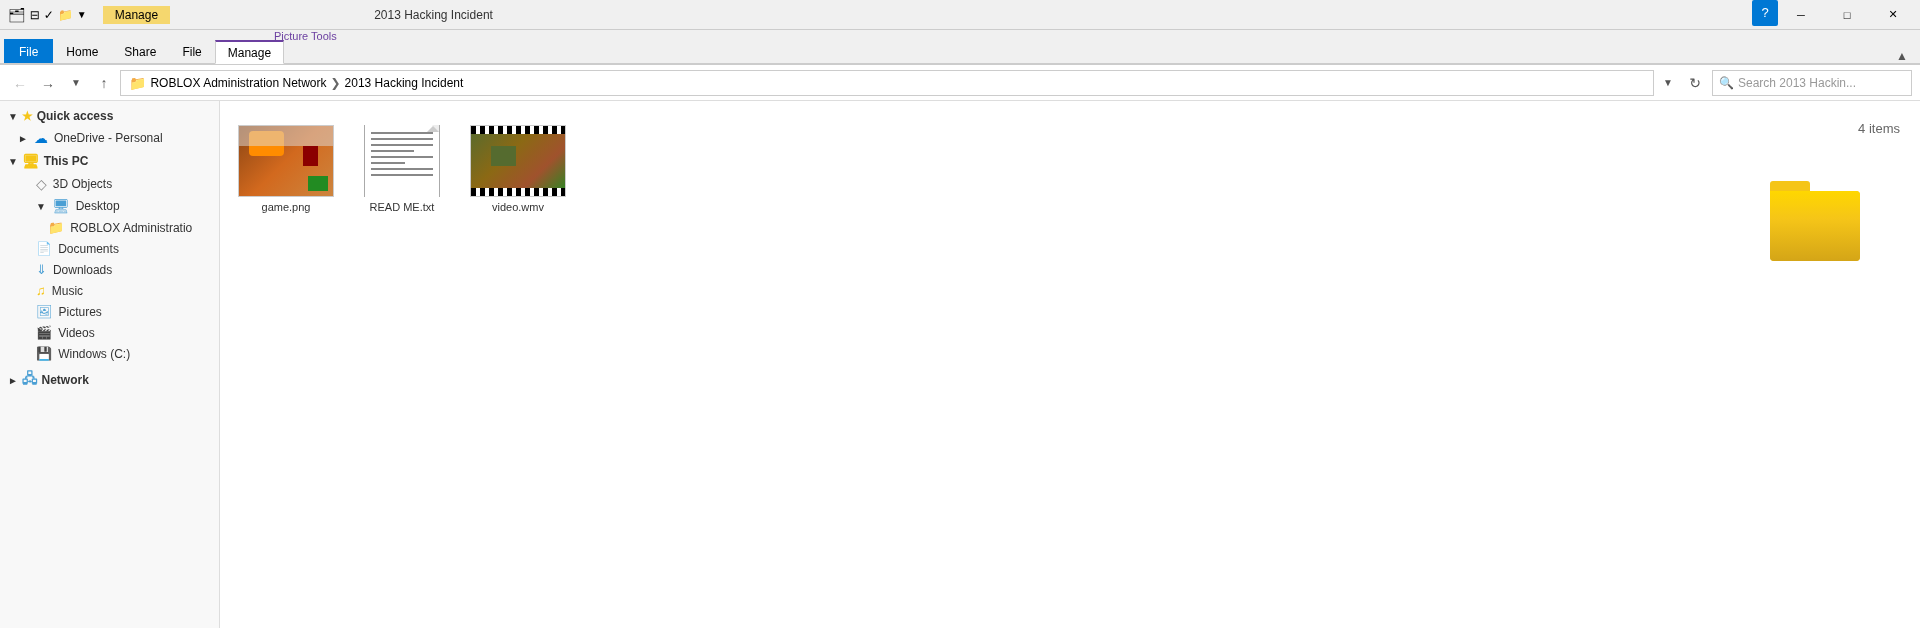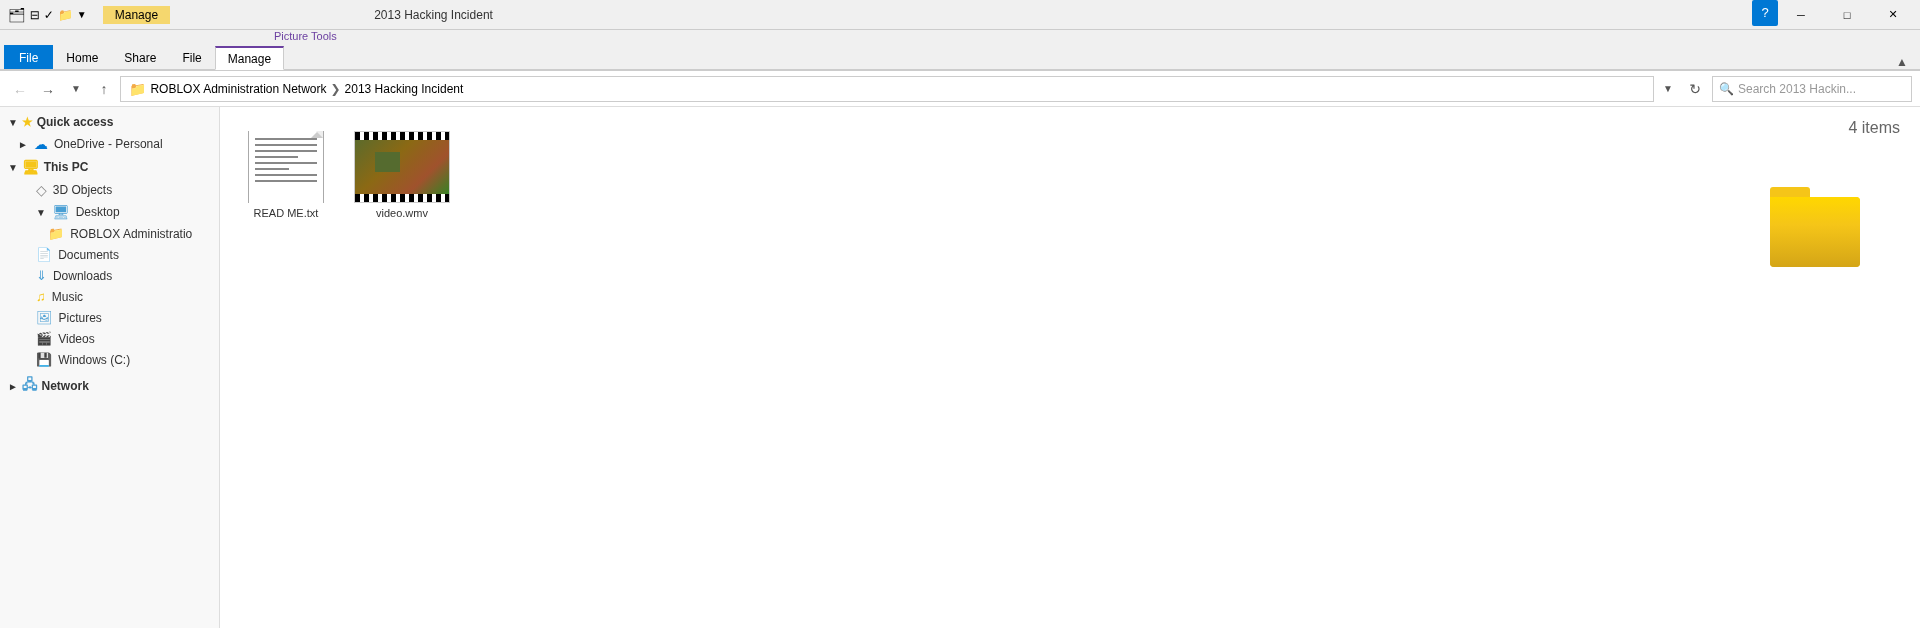--- a/index.html
+++ b/index.html
@@ -185,23 +185,23 @@
     
     .content-area {
       flex: 1;
       padding: 12px 16px;
       overflow-y: auto;
       position: relative;
     }
 
     .item-count {
       position: absolute;
-      top: 12px;
+      top: 20px;
       right: 20px;
-      font-size: 16px;
+      font-size: 13px;
       color: #666;
     }
 
     .files-grid {
       display: flex;
       flex-wrap: wrap;
       gap: 16px;
       padding-top: 8px;
     }
 
@@ -262,21 +262,21 @@
     <button class="title-btn">─</button>
     <button class="title-btn">□</button>
     <button class="title-btn close">✕</button>
   </div>
 </div>
 
 <div class="ribbon">
   <div style="display:flex; align-items:center; padding: 0 0 0 0; position:relative;">
 
     <div style="position:absolute; top:0; left:270px; font-size:11px; color:#6b3fa0; padding: 0 4px;">Picture Tools</div>
-    <div class="ribbon-tabs" style="margin-top:14px; width:100%; background:#f0f0f0;">
+    <div class="ribbon-tabs" style="margin-top:8px; width:100%; background:#f0f0f0;">
       <div class="ribbon-tab file">File</div>
       <div class="ribbon-tab">Home</div>
       <div class="ribbon-tab">Share</div>
       <div class="ribbon-tab">File</div>
       <div class="ribbon-tab active" style="border-top: 2px solid #6b3fa0;">Manage</div>
       <div style="flex:1; border-bottom:1px solid #ccc; margin-bottom: -1px;"></div>
       <div style="display:flex; align-items:center; gap:4px; margin-right:8px;">
         <span style="font-size:12px; cursor:pointer; color:#555;">▲</span>
       </div>
     </div>
@@ -380,20 +380,33 @@
     </div>
 
   </div>
 
   <div class="content-area">
 
     <div class="item-count">4 items</div>
 
     <div class="files-grid">
 
+      <div class="file-item">
+        <div class="file-thumbnail">
+          <div style="width:96px; height:72px; border:1px solid #ccc; position:relative; overflow:hidden; background: linear-gradient(135deg, #8B4513 0%, #D2691E 50%, #CD853F 100%);">
+
+            <div style="position:absolute; top:5px; left:10px; width:35px; height:25px; background:#FF8C00; border-radius:4px;"></div>
+            <div style="position:absolute; bottom:5px; right:5px; width:20px; height:15px; background:#228B22;"></div>
+            <div style="position:absolute; top:20px; right:15px; width:15px; height:20px; background:#8B0000;"></div>
+
+            <div style="position:absolute; top:0; left:0; right:0; height:20px; background:#ddd; opacity:0.5;"></div>
+          </div>
+        </div>
+        <span class="file-name">game.png</span>
+      </div>
 
       <div class="file-item">
         <div class="file-thumbnail">
           <div style="width:76px; height:80px; background:#fff; border:1px solid #aaa; position:relative; padding:8px 6px 6px; display:flex; flex-direction:column; gap:4px; margin-top:-4px;">
             <div style="position:absolute; top:0; right:0; width:12px; height:12px; background:0; border-left:12px solid transparent; border-bottom:12px solid #ccc;"></div>
             <div style="position:absolute; top:0; right:0; width:0; height:0; border-top:12px solid #eee; border-left:12px solid transparent;"></div>
             <div style="height:2px; background:#888; margin-top:4px;"></div>
             <div style="height:2px; background:#888;"></div>
             <div style="height:2px; background:#888;"></div>
             <div style="height:2px; background:#888; width:70%;"></div>

